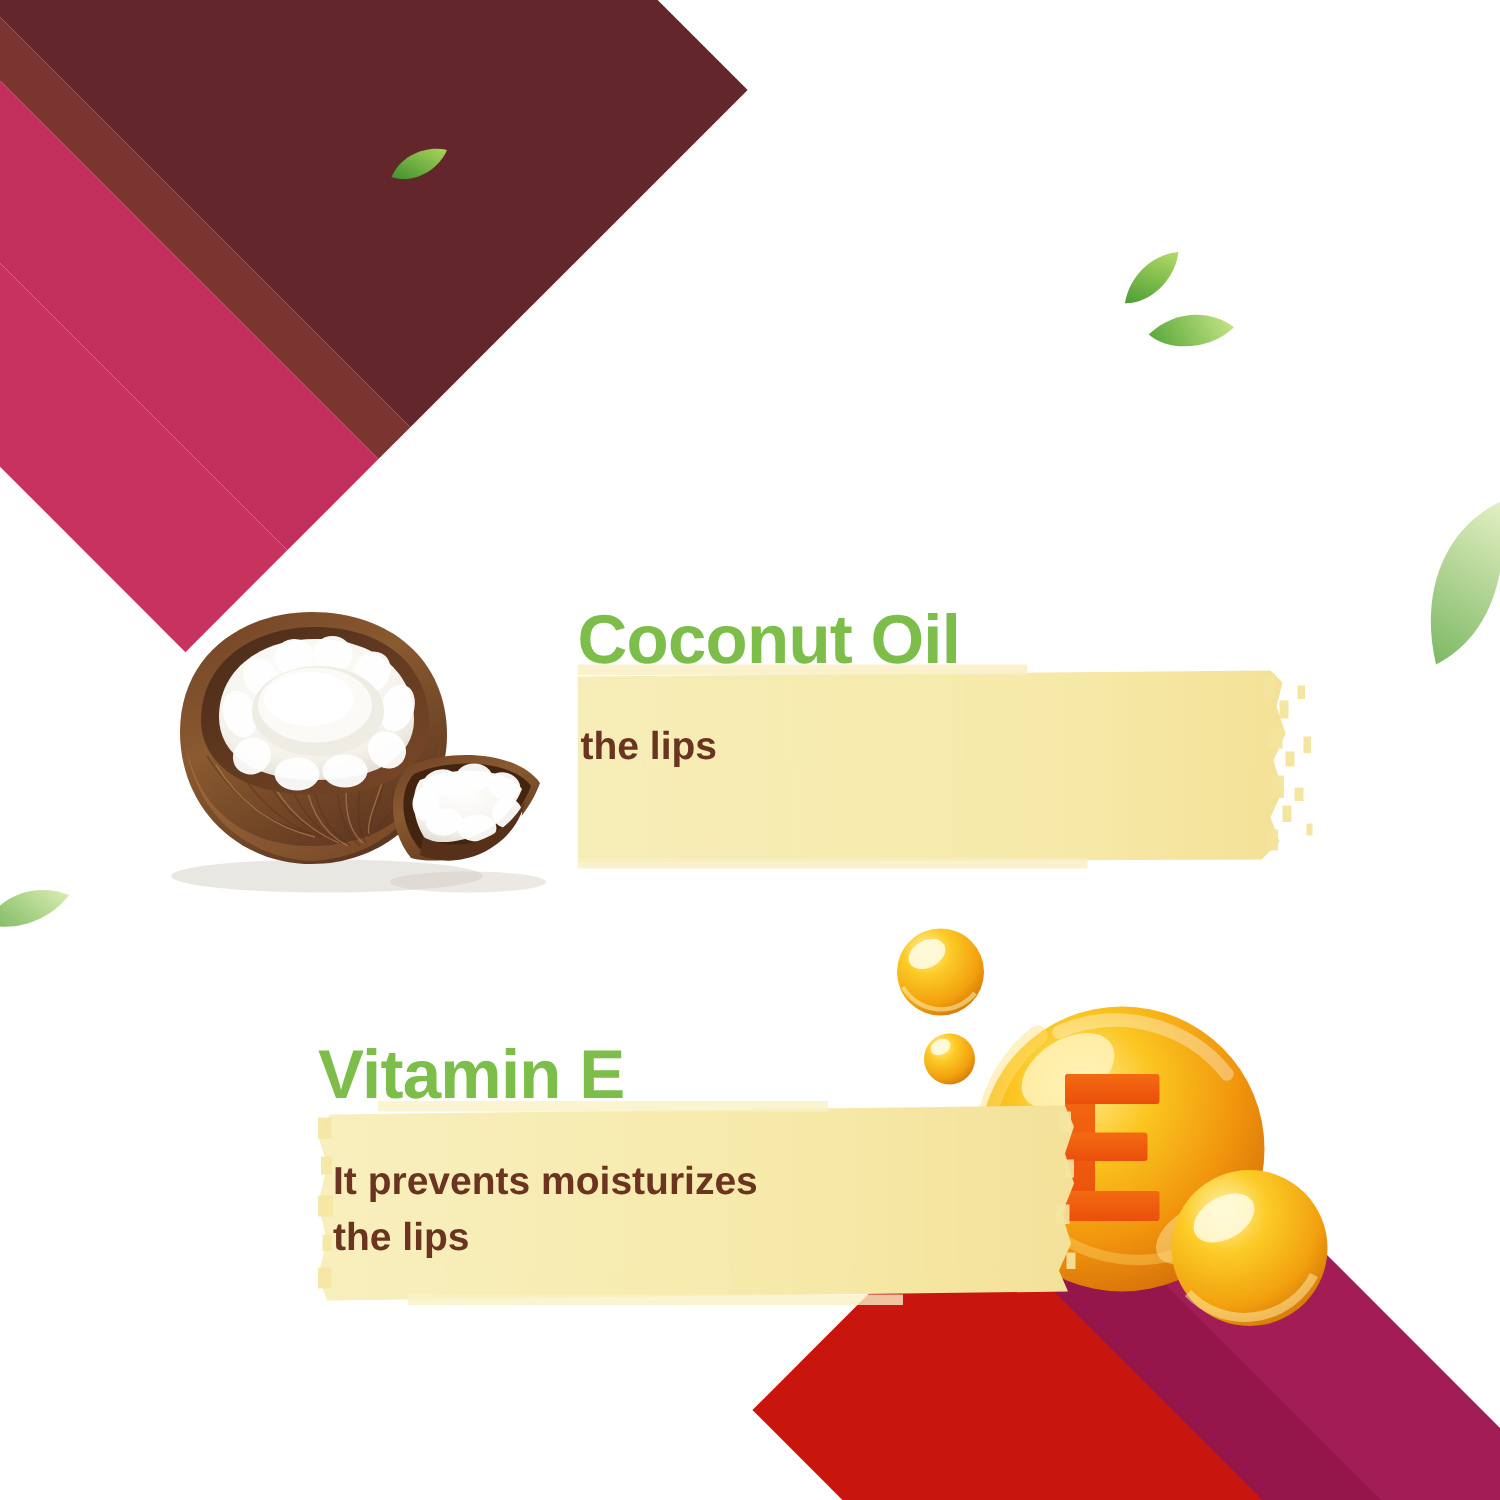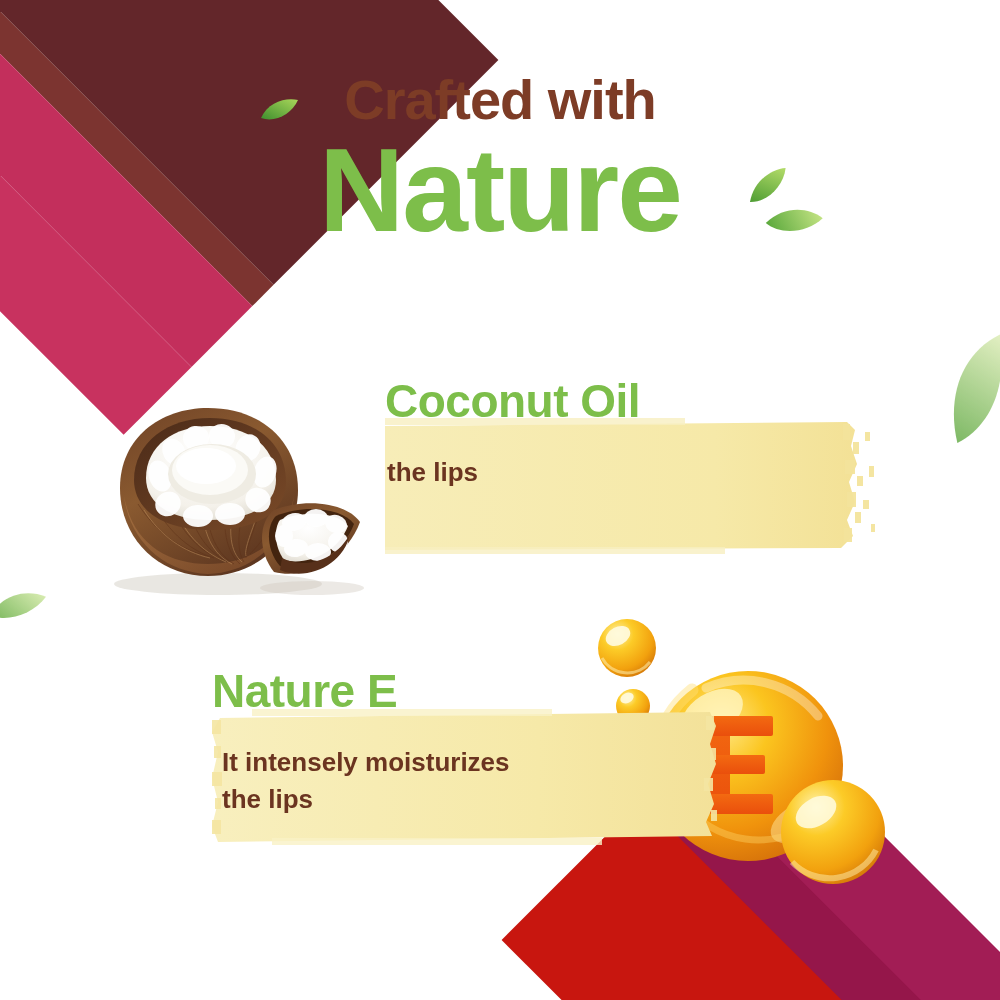--- a/index.html
+++ b/index.html
@@ -121,20 +121,21 @@
     position: absolute;
   }
   .ing-title {
     font-size: 46px;
     font-weight: bold;
     color: #7dbe4a;
     letter-spacing: -0.5px;
     line-height: 1;
     position: relative;
     z-index: 3;
+    margin-top: 25px;
   }
   .band-wrap {
     position: relative;
     margin-top: -8px;
   }
   .band-bg {
     position: absolute;
     left: 0;
     top: 0;
     z-index: 1;
@@ -224,24 +225,20 @@
   <svg class="leaf" style="left:938px; top:342px; width:80px; height:96px; transform:rotate(-18deg); opacity:.8;" viewBox="0 0 80 96">
     <defs>
       <linearGradient id="lg5" x1="0" y1="1" x2="1" y2="0">
         <stop offset="0" stop-color="#5ea83f"></stop>
           <stop offset="1" stop-color="#dcecb4"></stop>
       </linearGradient>
     </defs>
     <path d="M4 92 C8 44 36 8 78 2 C70 52 42 86 4 92 Z" fill="url(#lg5)"></path>
   </svg>
 
-  <div class="headline">
-    <div class="headline-1">Crafted with</div>
-    <div class="headline-2">Nature</div>
-  </div>
 
   <svg class="art" id="coconut-art" viewBox="0 0 268 206">
     <defs>
       <radialGradient id="huskG" cx="35%" cy="30%" r="80%">
         <stop offset="0" stop-color="#b5norm"></stop>
       </radialGradient>
       <linearGradient id="husk" x1="0" y1="0" x2="0.6" y2="1">
         <stop offset="0" stop-color="#6f4226"></stop>
         <stop offset="0.45" stop-color="#8a5a30"></stop>
         <stop offset="1" stop-color="#5e3720"></stop>
@@ -402,21 +399,21 @@
       <rect x="122" y="147" width="55" height="19" rx="2"></rect>
       <rect x="122" y="186" width="63" height="20" rx="2"></rect>
     </g>
 
     <circle cx="245" cy="224" r="52" fill="url(#ballSm)"></circle>
     <ellipse cx="228" cy="204" rx="22" ry="14" fill="#fffbe0" opacity="0.85" transform="rotate(-30 228 204)"></ellipse>
     <path d="M204 254 A52 52 0 0 0 288 242" fill="none" stroke="#fff0ac" stroke-width="6" opacity="0.5"></path>
   </svg>
 
   <div class="ingredient" id="block-vitamin">
-    <div class="ing-title">Nature E</div>
+    <div class="ing-title">Vitamin E</div>
     <div class="band-wrap">
       <svg class="band-bg" width="510" height="140" viewBox="0 0 510 140" preserveAspectRatio="none">
         <defs>
           <linearGradient id="bandg2" x1="0" y1="0" x2="1" y2="0">
             <stop offset="0" stop-color="#f8efbe"></stop>
             <stop offset="0.65" stop-color="#f6e9a8"></stop>
             <stop offset="1" stop-color="#f3e199"></stop>
           </linearGradient>
         </defs>
         <path d="M8 12 L498 6 L504 20 L498 38 L504 58 L496 78 L502 98 L494 116 L500 130 L6 136 L0 120 L6 96 L0 72 L6 46 L0 26 Z" fill="url(#bandg2)"></path>
@@ -430,19 +427,19 @@
             <rect x="498" y="42" width="6" height="12"></rect>
           <rect x="492" y="72" width="9" height="13"></rect>
             <rect x="499" y="104" width="6" height="11"></rect>
         </g>
         <g fill="#f9f1c6" opacity="0.8">
           <rect x="40" y="3" width="300" height="7"></rect>
           <rect x="60" y="132" width="330" height="7"></rect>
         </g>
       </svg>
       <div class="ing-desc">
-        <div>It intensely moisturizes</div>
+        <div>It prevents moisturizes</div>
         <div>the lips</div>
       </div>
     </div>
   </div>
 
 </div>
 
 </body></html>

